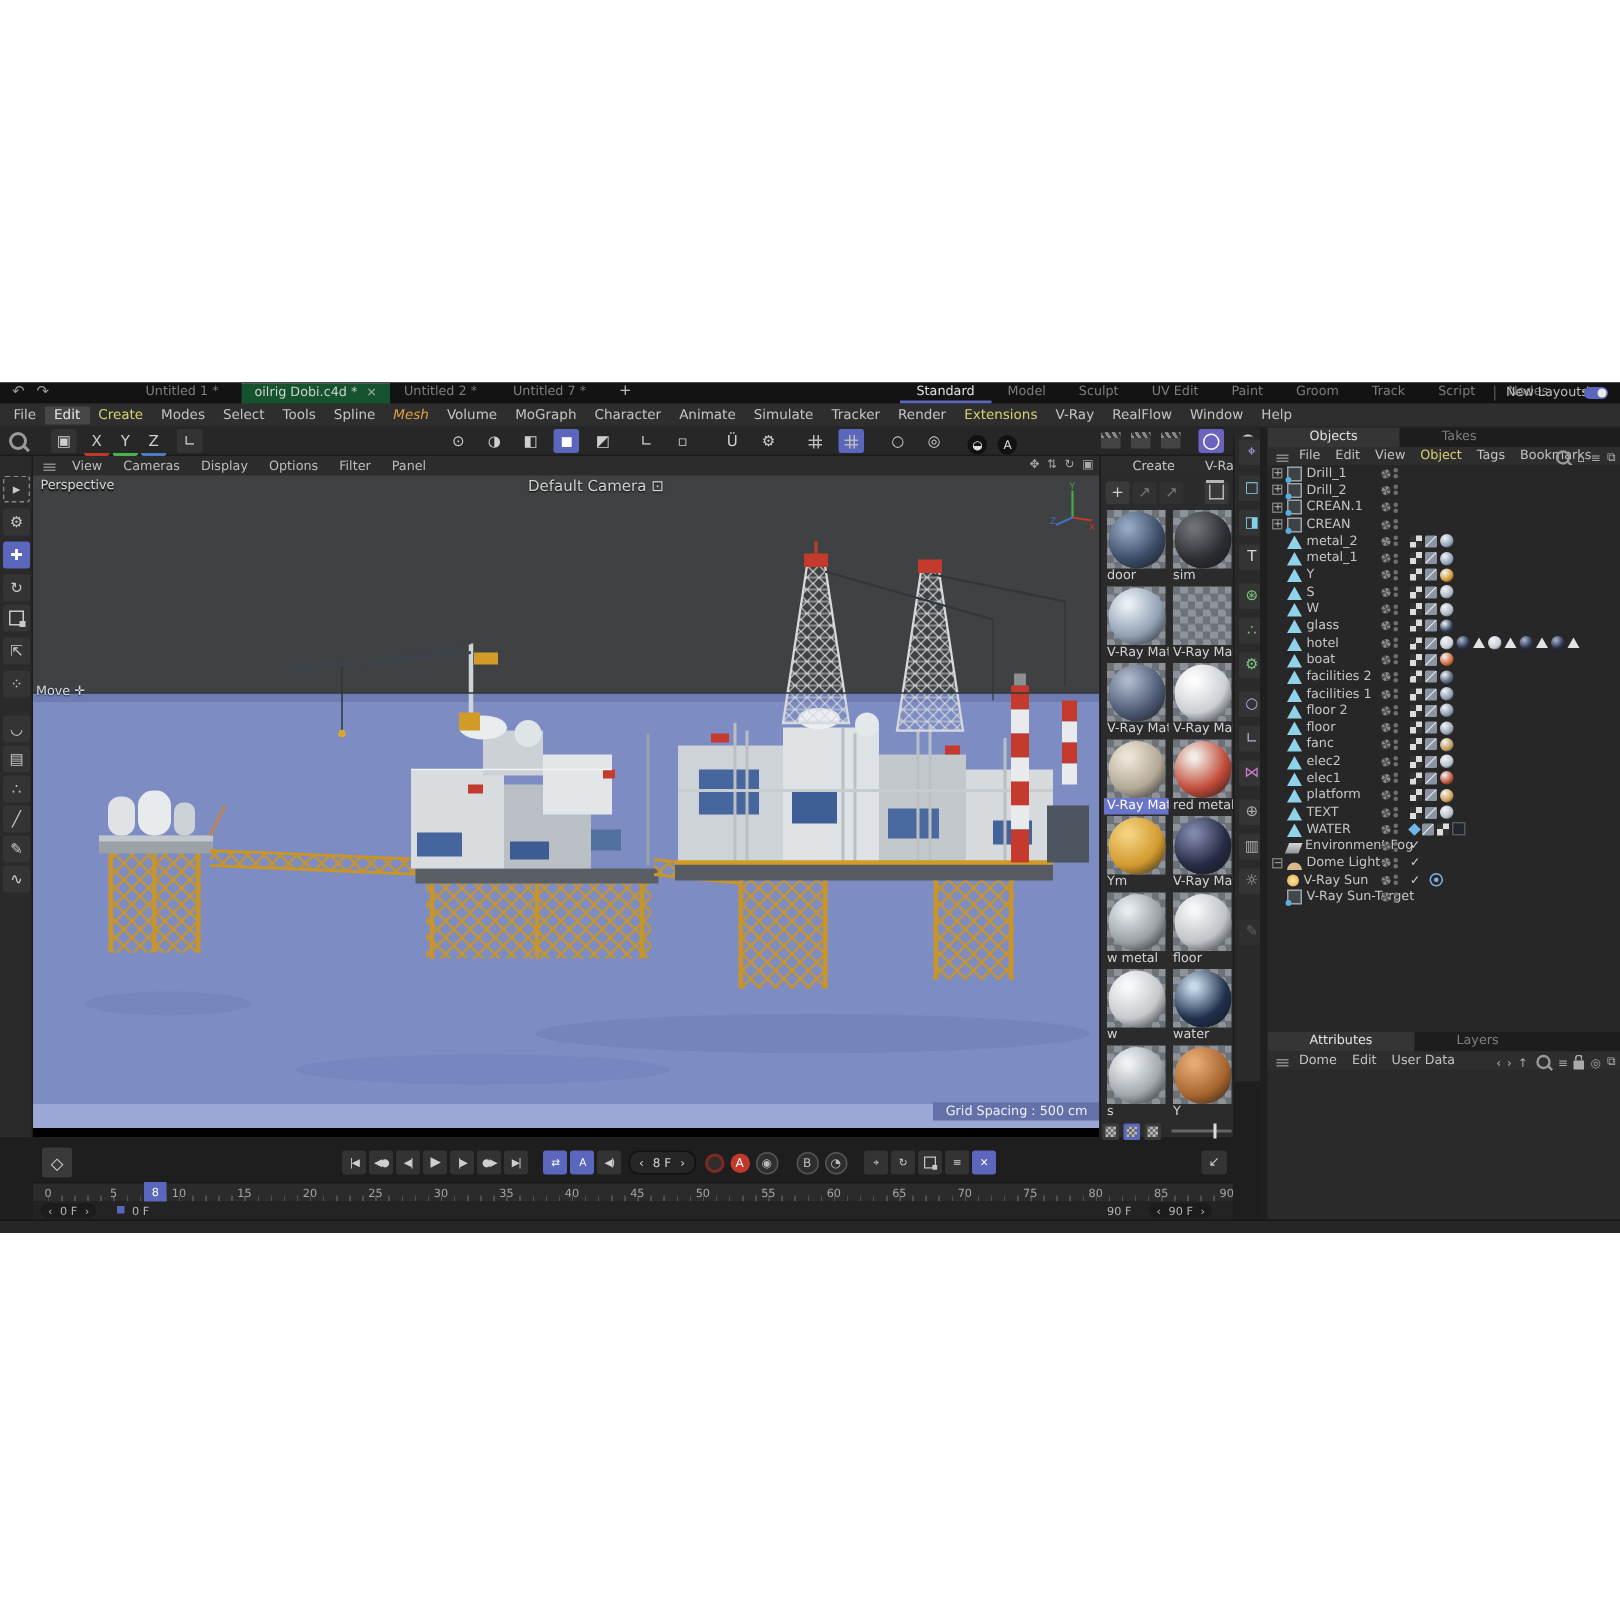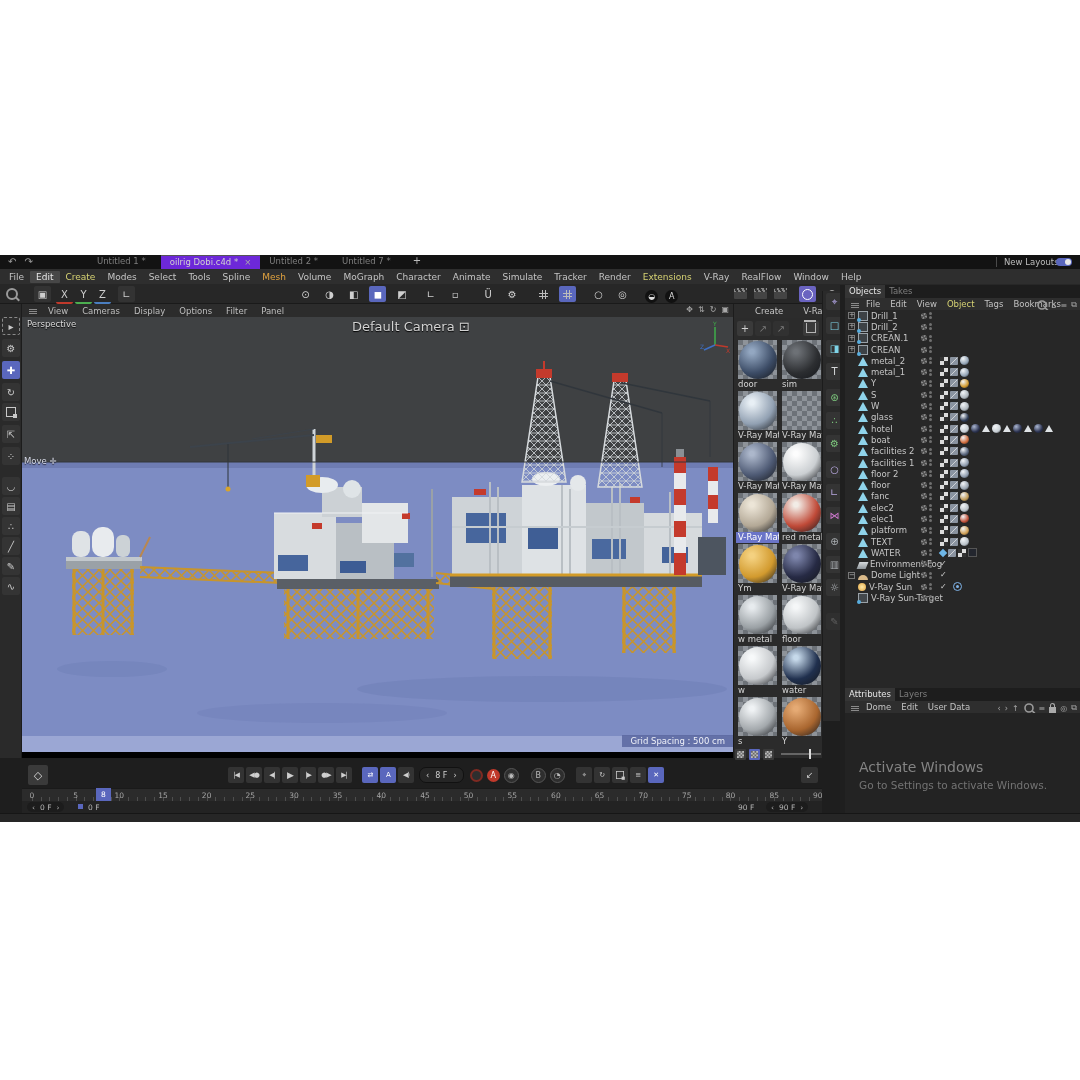--- a/index.html
+++ b/index.html
@@ -5,37 +5,37 @@
   html,body{margin:0;padding:0;background:#fff;}
   .frame{position:relative;width:1080px;height:1080px;background:#fff;overflow:hidden;
          font-family:"DejaVu Sans","Liberation Sans",sans-serif;-webkit-font-smoothing:antialiased;}
   .app{position:absolute;left:0;top:255px;width:1080px;height:567px;background:#1e1e1e;color:#c8c8c8;}
 
   
   .topbar{position:absolute;left:0;top:0;width:1080px;height:14px;background:#131313;font-size:8.5px;color:#8f8f8f;}
   .undoredo{position:absolute;left:8px;top:1px;display:flex;gap:8px;font-size:10px;color:#9a9a9a;}
   .doc-tabs{position:absolute;left:88px;top:0;height:14px;display:flex;}
   .doc-tab{padding:1px 9px 0;height:13px;color:#7f7f7f;white-space:nowrap;cursor:default;}
-  .doc-tab.active{background:#6d28d9;color:#d0d0d0;border-top:1px solid #555;}
+  .doc-tab.active{background:#14532d;color:#d0d0d0;border-top:1px solid #555;}
   .doc-tab .closex{margin-left:6px;color:#aaa;}
   .doc-tab.plus{color:#bbb;font-size:10px;padding:0 7px;}
   .layout-tabs{position:absolute;left:600px;top:0;height:14px;display:flex;}
   .layout-tab{padding:1px 11px 0;color:#7d7d7d;white-space:nowrap;}
   .layout-tab.active{color:#e2e2e2;border-bottom:2px solid #5a67bd;}
   .layout-tab.plus{color:#bbb;font-size:10px;}
   .nl-sep{position:absolute;left:996px;top:2px;width:1px;height:10px;background:#4a4a4a;}
   .new-layouts{position:absolute;left:1004px;top:2px;color:#bdbdbd;}
   .toggle{position:absolute;left:1056px;top:3px;width:16px;height:8px;border-radius:5px;background:#5a67bd;}
   .toggle::after{content:"";position:absolute;right:1px;top:1px;width:6px;height:6px;border-radius:50%;background:#e8e8e8;}
 
   
   .menubar{position:absolute;left:0;top:14px;width:1080px;height:15px;background:#2e2e2e;display:flex;align-items:center;font-size:9px;color:#c4c4c4;padding-left:3px;box-sizing:border-box;}
   .mi{padding:1px 6px;white-space:nowrap;}
   .mi.hl-y{color:#d6d273;}
-  .mi.hl-o{color:#e0a23f;}
+  .mi.hl-o{color:#e0a23f;font-style:italic;}
   .mi.boxed{background:#474747;color:#e8e8e8;border-radius:1px;}
 
   
   .toolbar{position:absolute;left:0;top:29px;width:1080px;height:20px;background:#272727;border-bottom:1px solid #1a1a1a;box-sizing:border-box;}
   .tbtn{display:inline-flex;align-items:center;justify-content:center;width:17px;height:16px;margin:2px 1px;background:#333;border-radius:2px;color:#cfcfcf;font-size:10px;vertical-align:top;}
   .tbtn.flat{background:transparent;}
   .tbtn.sel{background:#5a67bd;color:#fff;}
   .tbtn.selp{background:#6a63c0;color:#fff;}
   .axisX{border-bottom:2px solid #c0392b;}
   .axisY{border-bottom:2px solid #4caf50;}
@@ -59,21 +59,21 @@
   .lr.dashed{border:1px dashed #8a8a8a;background:#2e2e2e;box-sizing:border-box;}
   .scalebox{width:8px;height:8px;border:1.5px solid #c9c9c9;position:relative;}
   .scalebox::after{content:"";position:absolute;right:-2px;bottom:-2px;width:4px;height:4px;background:#c9c9c9;}
 
   
   .viewport{position:absolute;left:22px;top:49px;width:711px;height:454px;background:#3f4143;overflow:hidden;}
   .vmenu{position:absolute;left:0;top:0;width:711px;height:13px;background:#2c2c2c;display:flex;align-items:center;font-size:8.5px;color:#bdbdbd;gap:0;padding-left:4px;box-sizing:border-box;}
   .vmenu .mi{padding:0 7px;}
   .vmenu-icons{position:absolute;right:4px;top:1px;display:flex;gap:5px;font-size:8px;color:#a8a8a8;}
   .vlabel{position:absolute;left:5px;top:15px;font-size:8.5px;color:#dadada;text-shadow:0 1px 1px #000;}
-  .vcam{position:absolute;left:330px;top:15px;font-size:13px;color:#d2d2d2;text-shadow:0 1px 1px #000;}
+  .vcam{position:absolute;left:330px;top:15px;font-size:10px;color:#d2d2d2;text-shadow:0 1px 1px #000;}
   .move-tip{position:absolute;left:2px;top:152px;font-size:8.5px;color:#d7dbe6;text-shadow:0 1px 1px #223;}
   .grid-badge{position:absolute;right:0;bottom:11px;background:rgba(90,103,160,.85);color:#eef0f8;font-size:8.5px;padding:1px 8px;text-align:right;}
   .gizmo{position:absolute;right:3px;top:17px;}
 
   
   .materials{position:absolute;left:733px;top:49px;width:89px;height:454px;background:#2b2b2b;border-left:1px solid #1c1c1c;box-sizing:border-box;}
   .mhead{height:14px;display:flex;align-items:center;font-size:8.5px;color:#c6c6c6;gap:8px;padding-left:4px;background:#2c2c2c;}
   .mtools{height:20px;display:flex;align-items:center;gap:2px;padding-left:3px;position:relative;}
   .mtb{width:16px;height:15px;background:#3a3a3a;border-radius:2px;display:flex;align-items:center;justify-content:center;color:#cfcfcf;font-size:10px;}
   .mtb.dim{color:#7a7a7a;background:#313131;}
@@ -87,21 +87,21 @@
   .mlabel.sel{background:#6a74c8;color:#fff;}
 
   
   .right-rail{position:absolute;left:822px;top:36px;width:23px;height:430px;background:#2a2a2a;border-left:1px solid #1c1c1c;box-sizing:border-box;}
   .rr{position:absolute;left:3px;width:17px;height:17px;background:#343434;border-radius:2px;display:flex;align-items:center;justify-content:center;font-size:10px;}
 
   
   .ogutter{position:absolute;left:840px;top:30px;width:5px;height:536px;background:#1f1f1f;}
   .objects{position:absolute;left:845px;top:30px;width:235px;height:403px;background:#2a2a2a;}
   .ptabs{height:13px;background:#1d1d1d;display:flex;font-size:8.5px;}
-  .ptab{padding:1px 4px 0;color:#7e7e7e;}
+  .ptab{padding:1px 28px 0;color:#7e7e7e;}
   .ptab.active{background:#353535;color:#e4e4e4;}
   .pmenu{height:12px;display:flex;align-items:center;font-size:8.5px;color:#c2c2c2;gap:0;padding-left:3px;position:relative;background:#2e2e2e;}
   .pmenu .mi{padding:0 5px;}
   .pmenu-icons{position:absolute;right:3px;top:1px;display:flex;gap:4px;align-items:center;font-size:8px;color:#a9a9a9;}
   .otree{position:absolute;left:0;top:25px;right:0;bottom:0;background:#272727;overflow:hidden;}
   .orow{height:11.3px;display:flex;align-items:center;position:relative;font-size:8.5px;color:#c6c6c6;padding-left:3px;white-space:nowrap;}
   .orow .oind{width:0;}
   .ebox{width:7px;height:7px;border:1px solid #777;box-sizing:border-box;font-size:7px;line-height:5px;text-align:center;color:#bbb;margin-right:2px;flex:0 0 auto;}
   .ebox:empty{visibility:hidden;}
   .oicon{width:10px;height:10px;margin:0 3px 0 1px;flex:0 0 auto;position:relative;}
@@ -203,20 +203,42 @@
         </div>
 
         <div class="doc-tab">
           <span>Untitled 7 *</span><span class="closex"></span>
         </div>
 
         <div class="doc-tab plus">
           <span>+</span><span class="closex"></span>
         </div>
       </div>
+    <div class="layout-tabs">
+
+        <div class="layout-tab active">Standard</div>
+
+        <div class="layout-tab">Model</div>
+
+        <div class="layout-tab">Sculpt</div>
+
+        <div class="layout-tab">UV Edit</div>
+
+        <div class="layout-tab">Paint</div>
+
+        <div class="layout-tab">Groom</div>
+
+        <div class="layout-tab">Track</div>
+
+        <div class="layout-tab">Script</div>
+
+        <div class="layout-tab">Nodes</div>
+
+        <div class="layout-tab plus">+</div>
+      </div>
     <div class="nl-sep"></div>
     <div class="new-layouts">New Layouts</div>
     <div class="toggle"></div>
   </div>
 
   <div class="menubar">
 
       <span class="mi">File</span>
 
       <span class="mi boxed">Edit</span>
@@ -1223,24 +1245,20 @@
       <span class="pmenu-icons">
         <span>‹</span>
         <span>›</span>
         <span>↑</span>
         <span class="mag" style="transform:scale(.8);"></span>
         <span>≡</span>
         <span class="lock"></span>
         <span>◎</span>
         <span>⧉</span>
       </span>
-    </div>
-    <div class="abody">
-      <div class="wm-title">Activate Windows</div>
-      <div class="wm-sub">Go to Settings to activate Windows.</div>
     </div>
   </div>
 
   <div class="gridrow">
     <span class="gr-icon">
           <span class="cells"></span>
         </span>
     <span class="gr-icon sel">
           <span class="cells"></span>
         </span>

